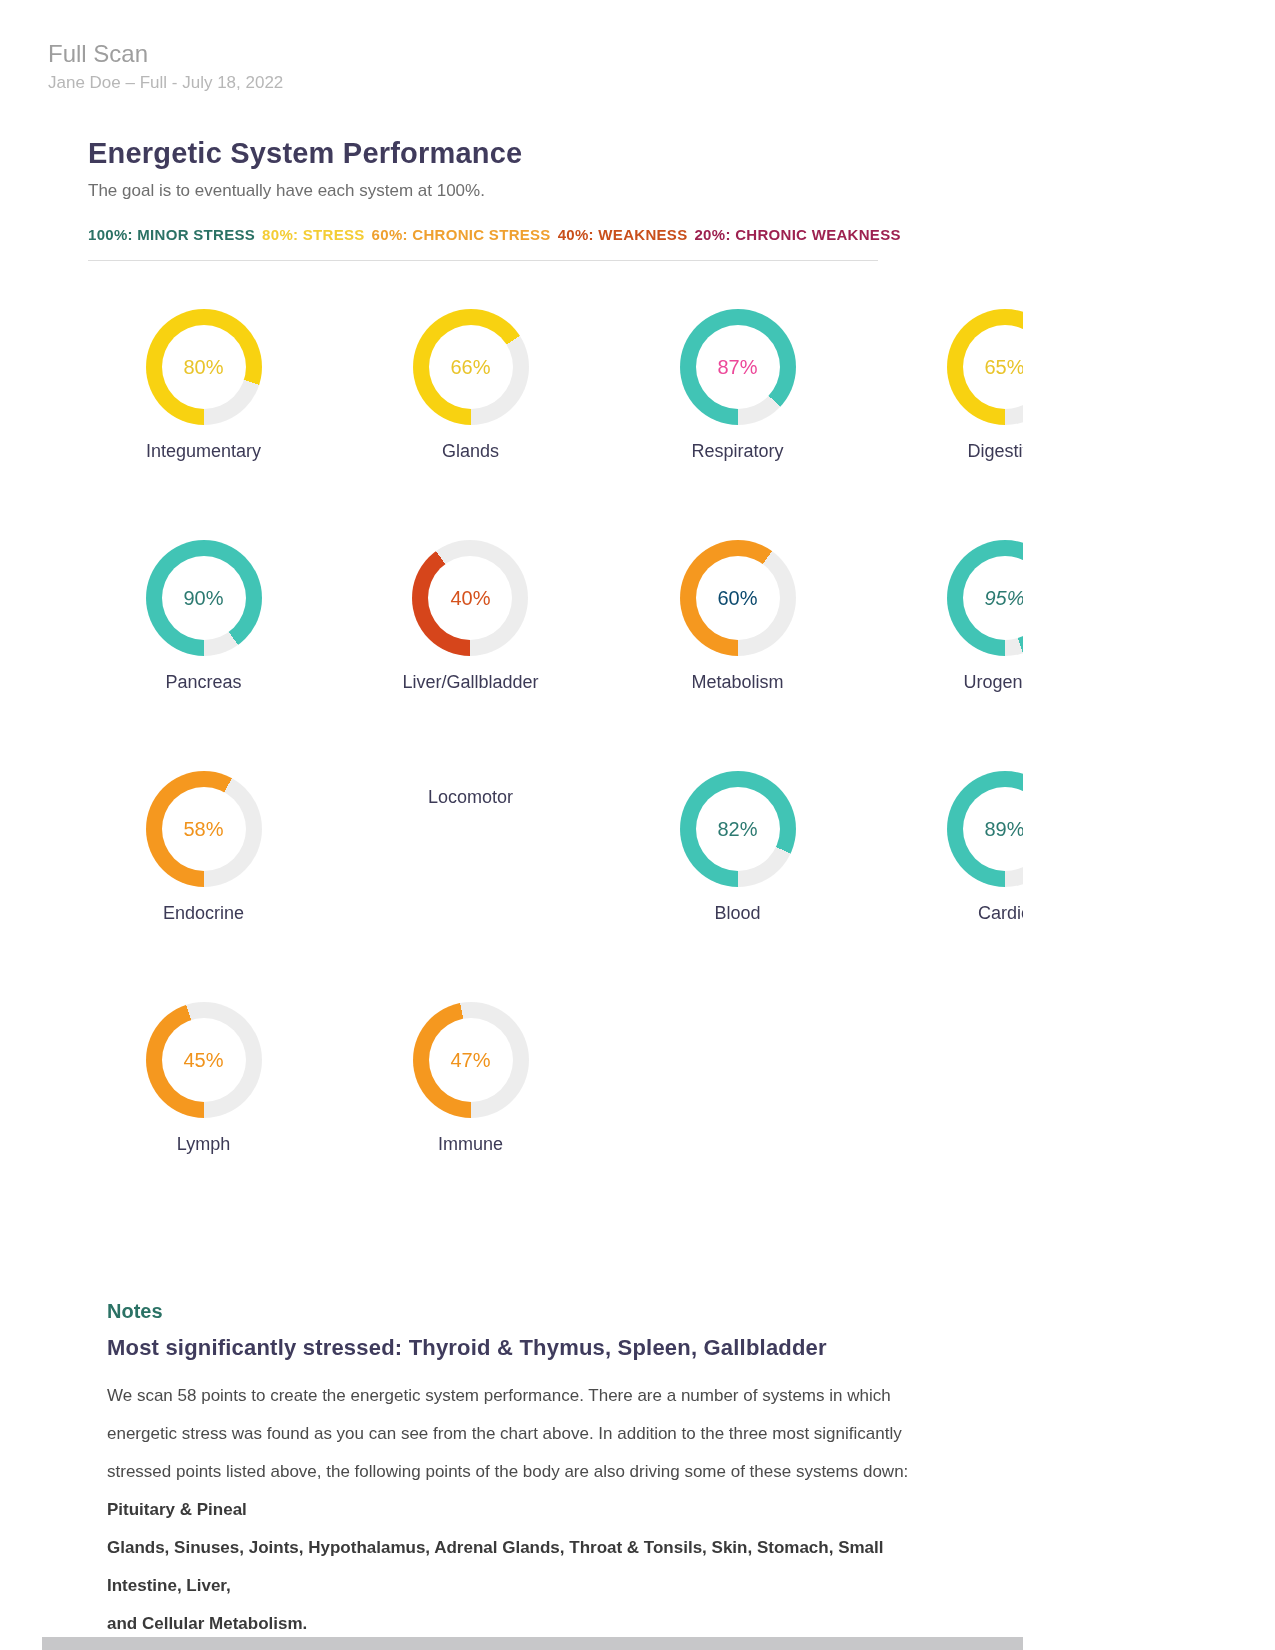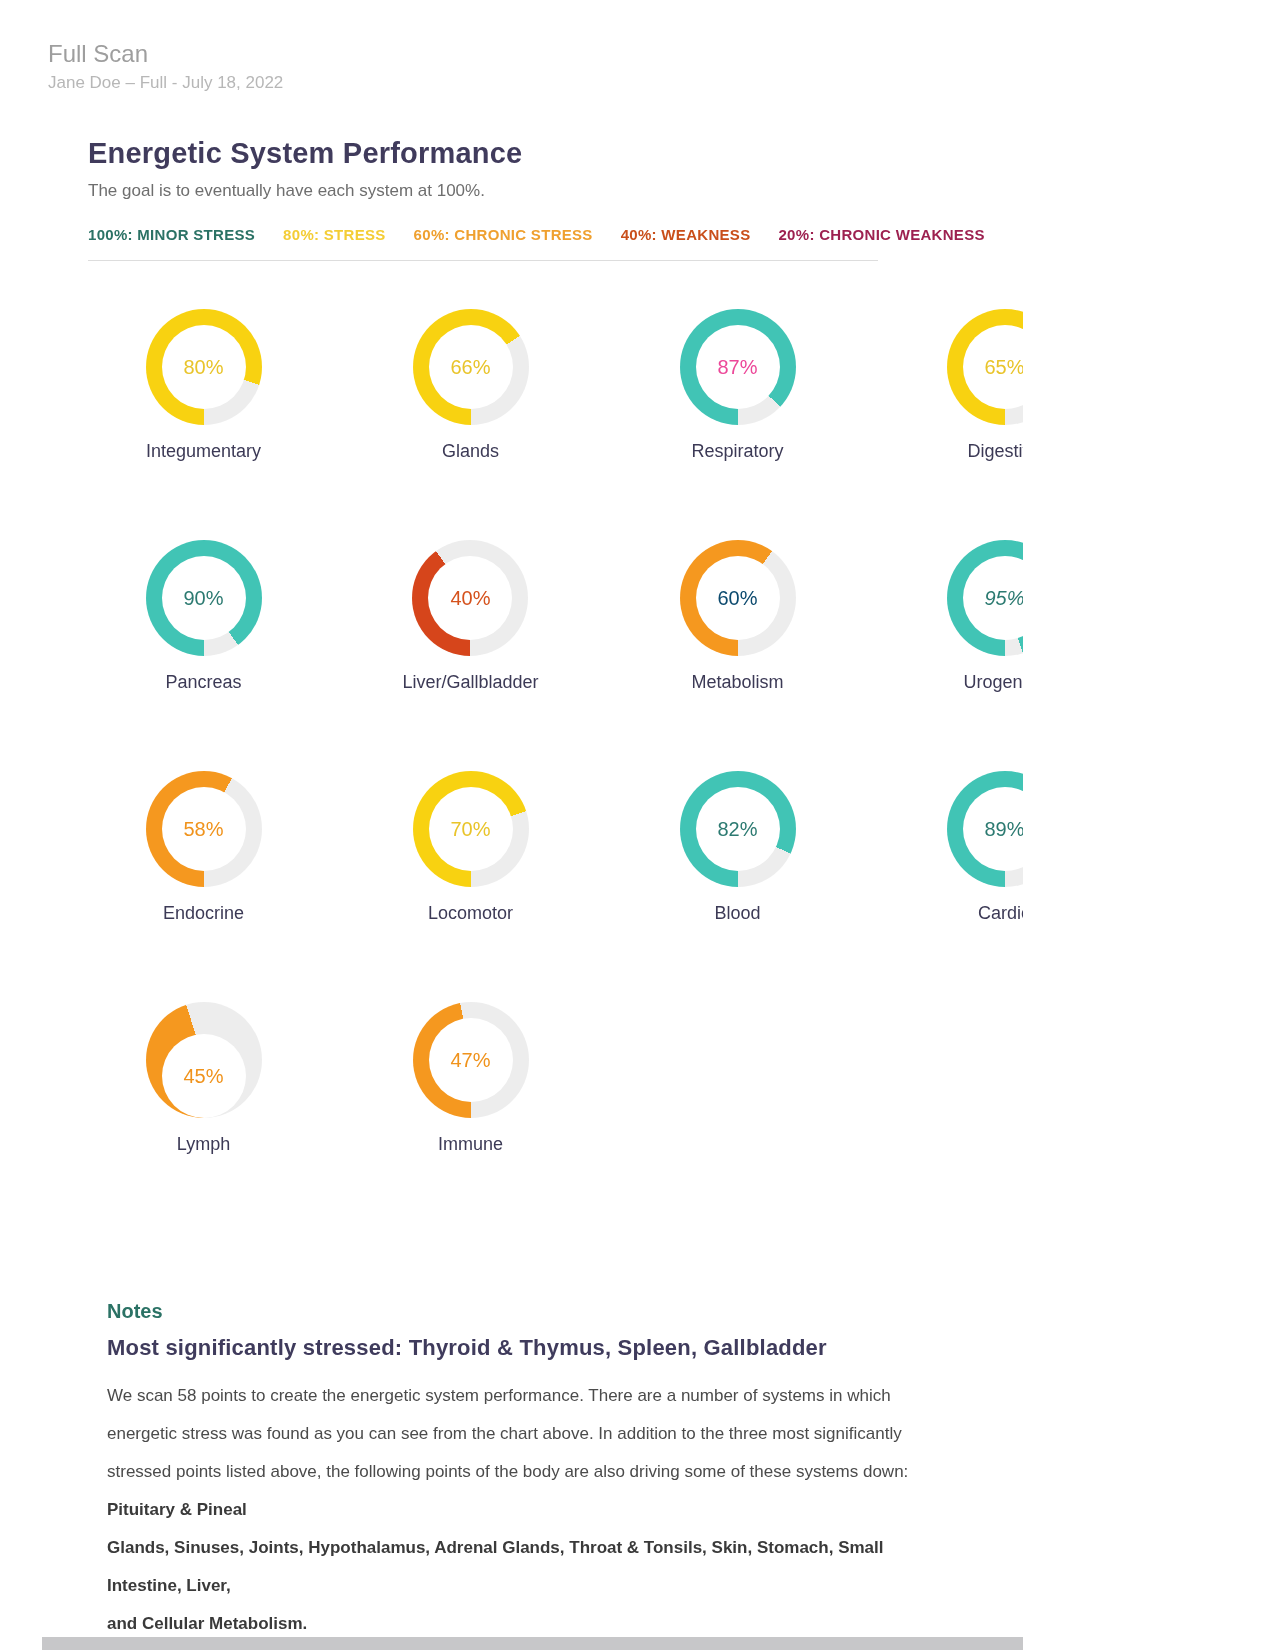--- a/index.html
+++ b/index.html
@@ -8,21 +8,21 @@
   .page { position:relative; width:1023px; height:1650px; background:#ffffff; overflow:hidden; }
 
   .report-header { padding:40px 0 0 48px; }
   .report-header .h-title { font-size:24px; color:#9e9e9e; font-weight:400; }
   .report-header .h-sub { font-size:17px; color:#b7b7b7; margin-top:5px; }
 
   .content { margin:44px 145px 0 88px; }
   .page-title { font-size:29px; font-weight:600; color:#403b5c; letter-spacing:0.2px; }
   .page-subtitle { font-size:17px; color:#6e6e6e; margin-top:11px; }
 
-  .legend { display:flex; gap:28px; margin-top:25px; white-space:nowrap; }
+  .legend { display:flex; gap:7px; margin-top:25px; white-space:nowrap; }
   .legend-item { font-size:15px; font-weight:700; letter-spacing:0.3px; }
 
   .divider { border:none; border-top:1px solid #dddddd; margin-top:17px; }
 
   .donut-grid {
     margin:48px 0 0 70px; width:1068px;
     display:grid; grid-template-columns:repeat(4,1fr);
     row-gap:78px; justify-items:center;
   }
   .cell { display:flex; flex-direction:column; align-items:center; }
@@ -145,25 +145,20 @@
   <div class="cell">
     <div class="donut" style="background: conic-gradient(from 180deg, rgb(245, 152, 31) 0deg, rgb(245, 152, 31) 58%, rgb(237, 237, 237) 58%, rgb(237, 237, 237) 100%);">
       <div class="hole">
         <span class="pct" style="color: rgb(240, 147, 28);">58%</span>
       </div>
     </div>
     <div class="sys-label">Endocrine</div>
   </div>
 
   <div class="cell">
-    <div class="donut" style="background: conic-gradient(from 180deg, rgb(248, 210, 17) 0deg, rgb(248, 210, 17) 70%, rgb(237, 237, 237) 70%, rgb(237, 237, 237) 100%);">
-      <div class="hole">
-        <span class="pct" style="color: rgb(233, 196, 42);">70%</span>
-      </div>
-    </div>
     <div class="sys-label">Locomotor</div>
   </div>
 
   <div class="cell">
     <div class="donut" style="background: conic-gradient(from 180deg, rgb(65, 196, 181) 0deg, rgb(65, 196, 181) 82%, rgb(237, 237, 237) 82%, rgb(237, 237, 237) 100%);">
       <div class="hole">
         <span class="pct" style="color: rgb(44, 122, 113);">82%</span>
       </div>
     </div>
     <div class="sys-label">Blood</div>
@@ -172,21 +167,21 @@
   <div class="cell">
     <div class="donut" style="background: conic-gradient(from 180deg, rgb(65, 196, 181) 0deg, rgb(65, 196, 181) 89%, rgb(237, 237, 237) 89%, rgb(237, 237, 237) 100%);">
       <div class="hole">
         <span class="pct" style="color: rgb(44, 122, 113);">89%</span>
       </div>
     </div>
     <div class="sys-label">Cardio</div>
   </div>
 
   <div class="cell">
-    <div class="donut" style="background: conic-gradient(from 180deg, rgb(245, 152, 31) 0deg, rgb(245, 152, 31) 45%, rgb(237, 237, 237) 45%, rgb(237, 237, 237) 100%); align-items: flex-end;">
+    <div class="donut" style="background: conic-gradient(from 180deg, rgb(245, 152, 31) 0deg, rgb(245, 152, 31) 45%, rgb(237, 237, 237) 45%, rgb(237, 237, 237) 100%);">
       <div class="hole">
         <span class="pct" style="color: rgb(240, 147, 28);">45%</span>
       </div>
     </div>
     <div class="sys-label">Lymph</div>
   </div>
 
   <div class="cell">
     <div class="donut" style="background: conic-gradient(from 180deg, rgb(245, 152, 31) 0deg, rgb(245, 152, 31) 47%, rgb(237, 237, 237) 47%, rgb(237, 237, 237) 100%);">
       <div class="hole">

